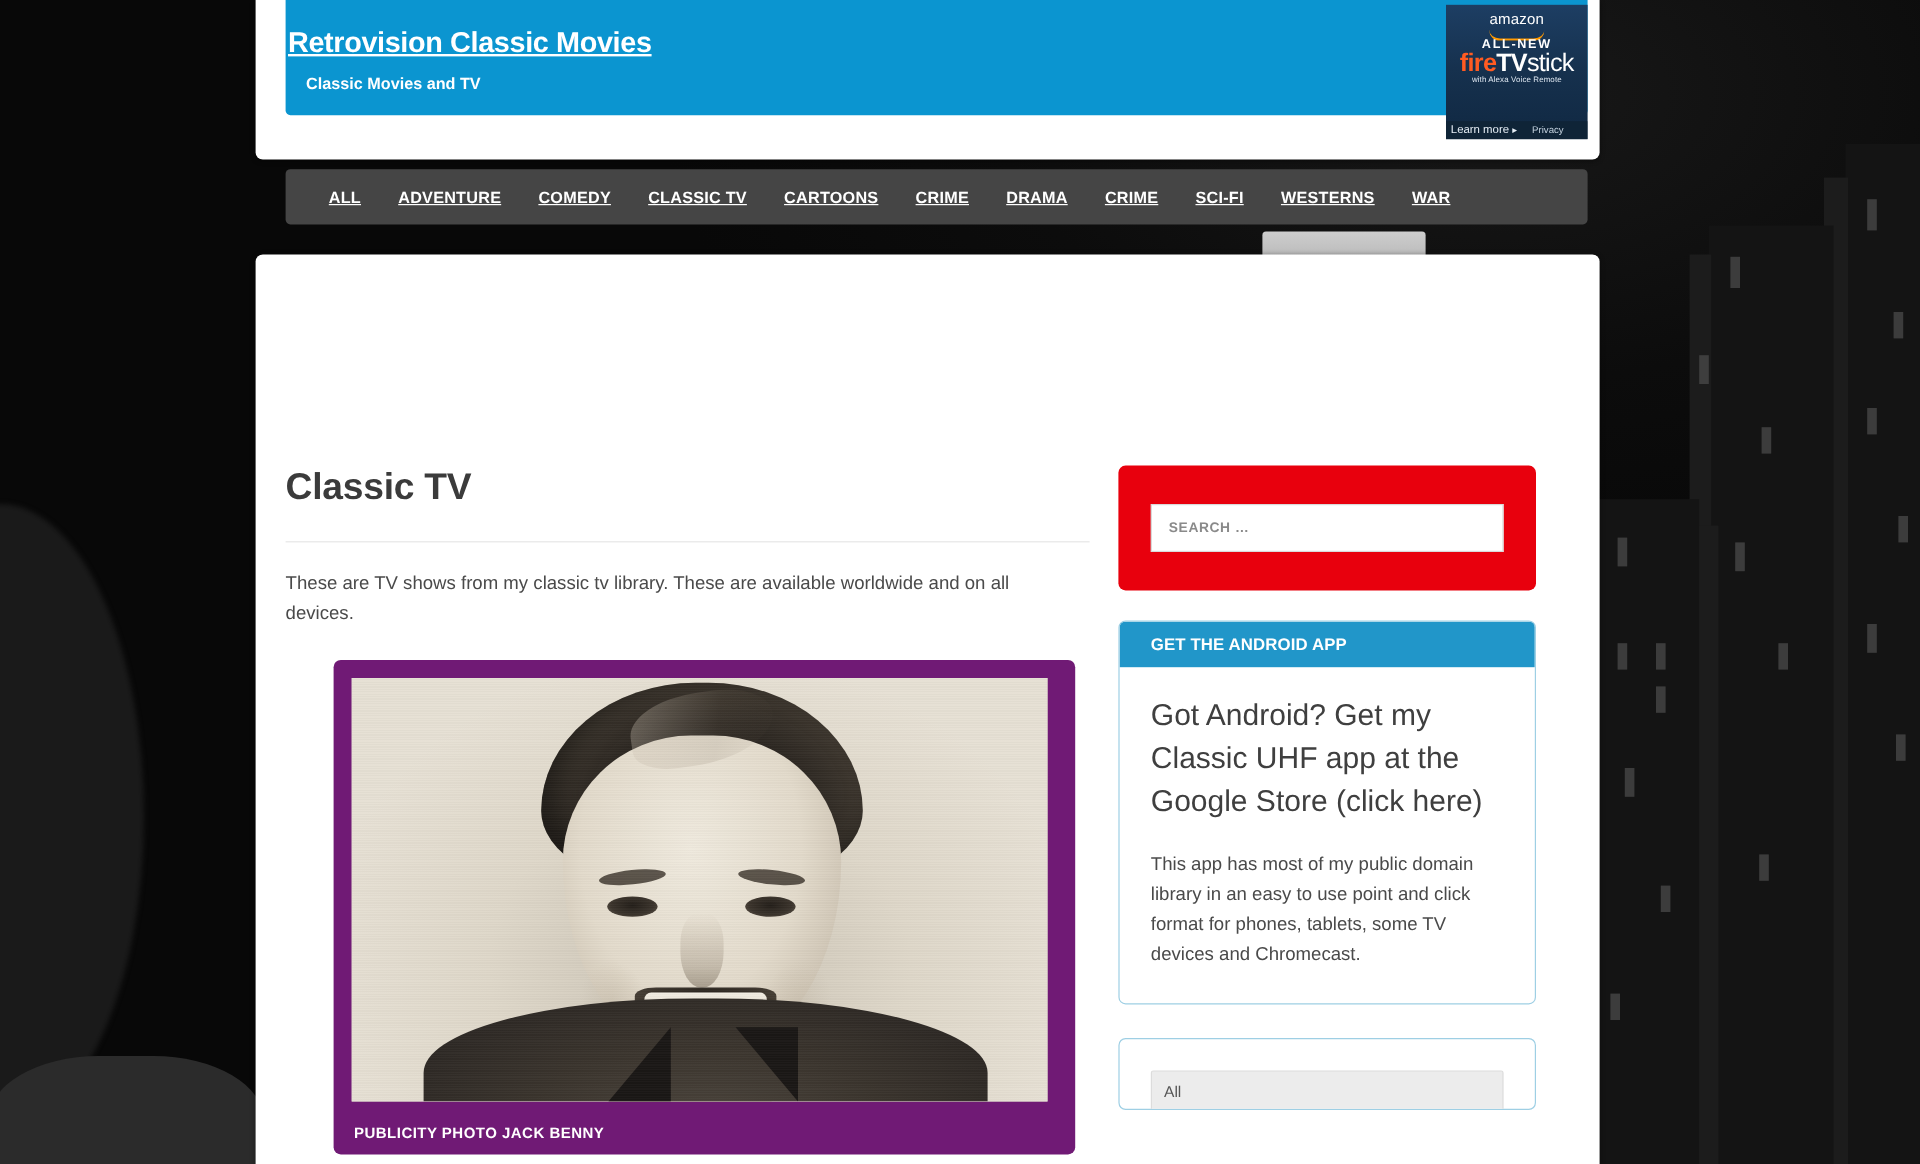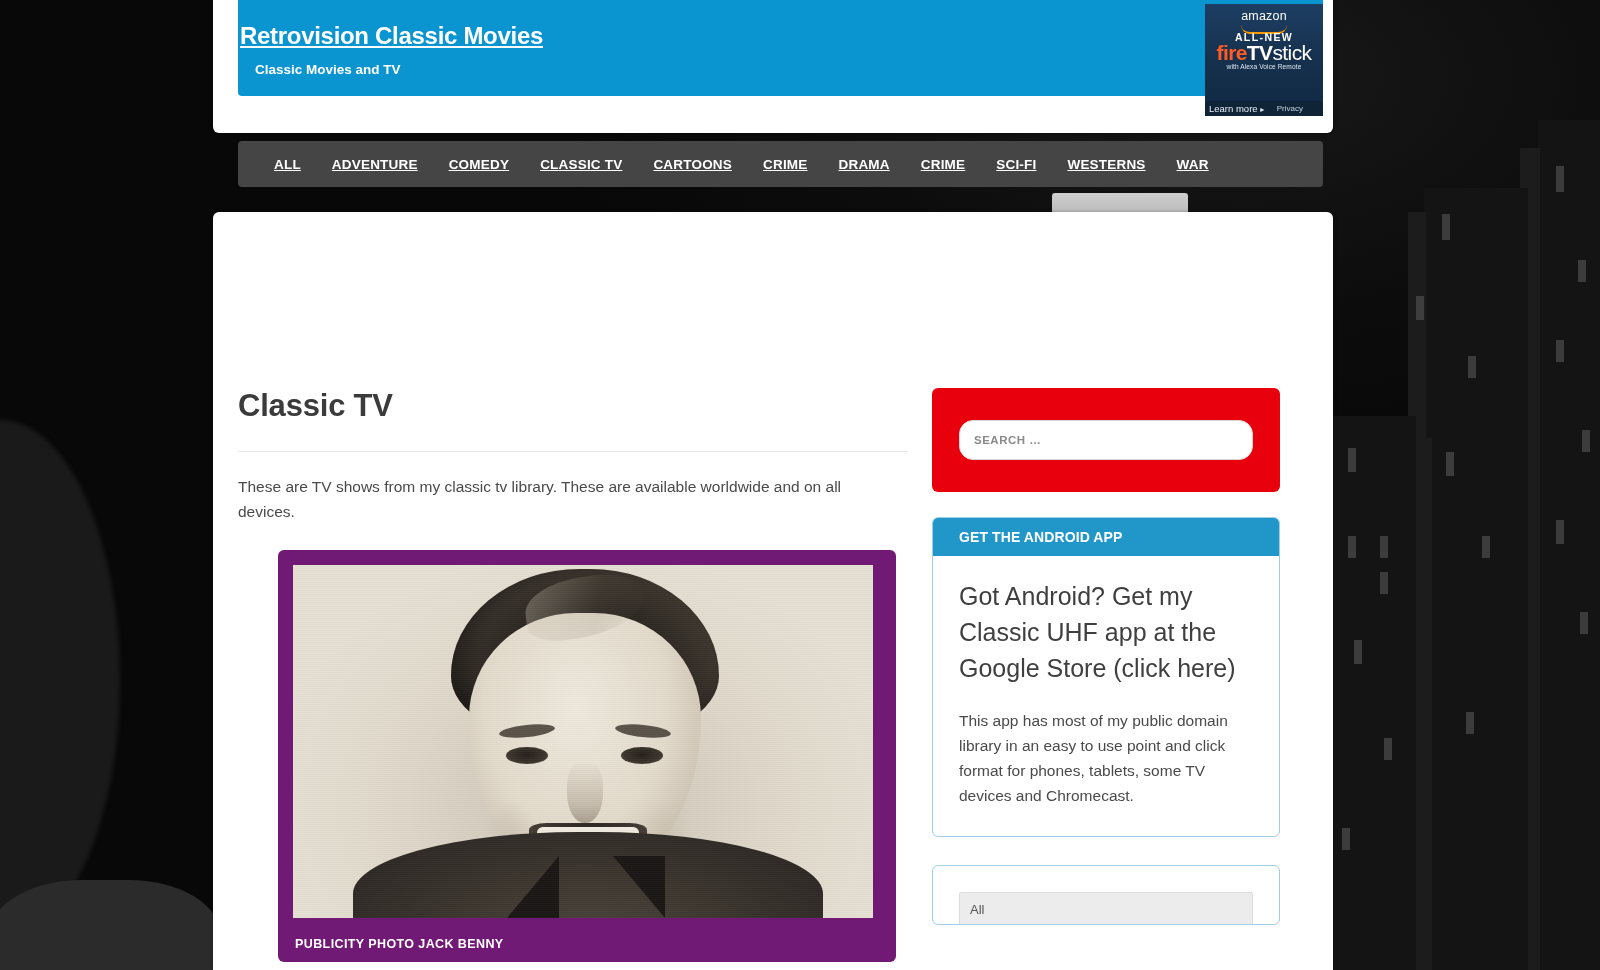--- a/index.html
+++ b/index.html
@@ -338,21 +338,21 @@
   }
   .widget-search {
     background: #e8000d;
     border-radius: 6px;
     padding: 32px 27px;
   }
   .search-input {
     width: 100%;
     height: 40px;
     border: 1px solid #d9d9d9;
-    border-radius: 14px;
+    border-radius: 0;
     background: #fff;
     font-size: 11.5px;
     font-weight: bold;
     letter-spacing: .5px;
     color: #8a8a8a;
     padding: 0 14px;
     font-family: "Liberation Sans", sans-serif;
     outline: none;
   }
   .search-input::placeholder { color: #8a8a8a; opacity: 1; }

